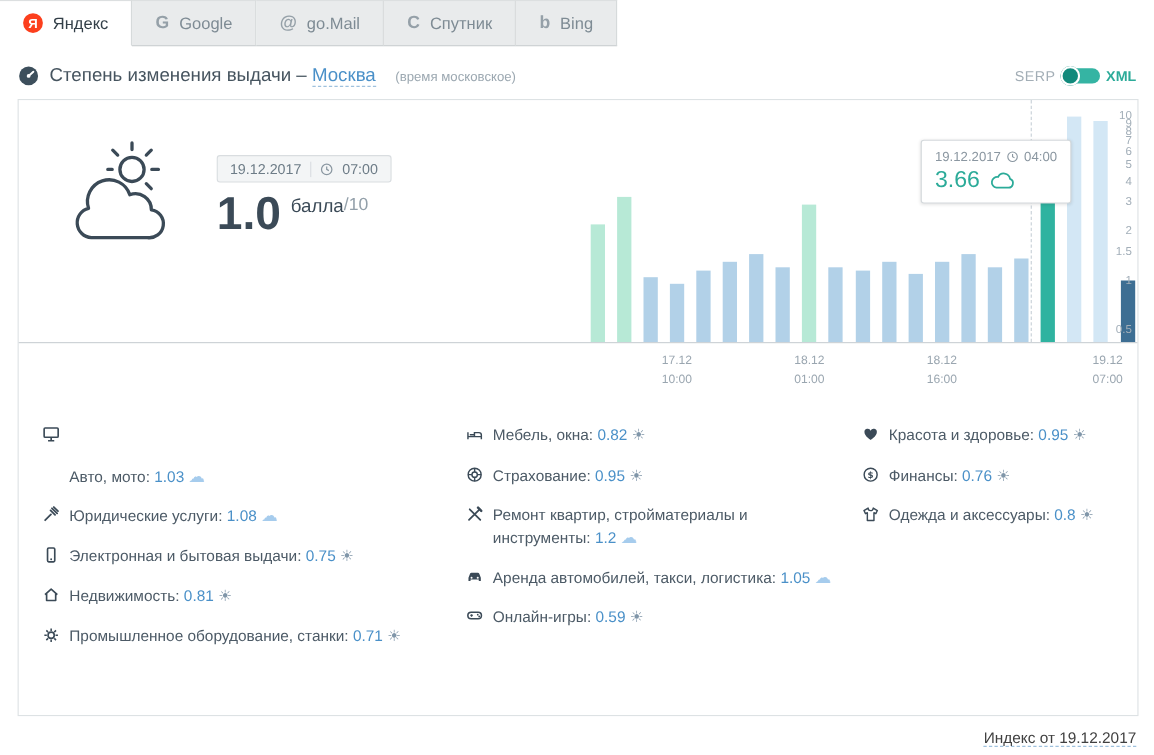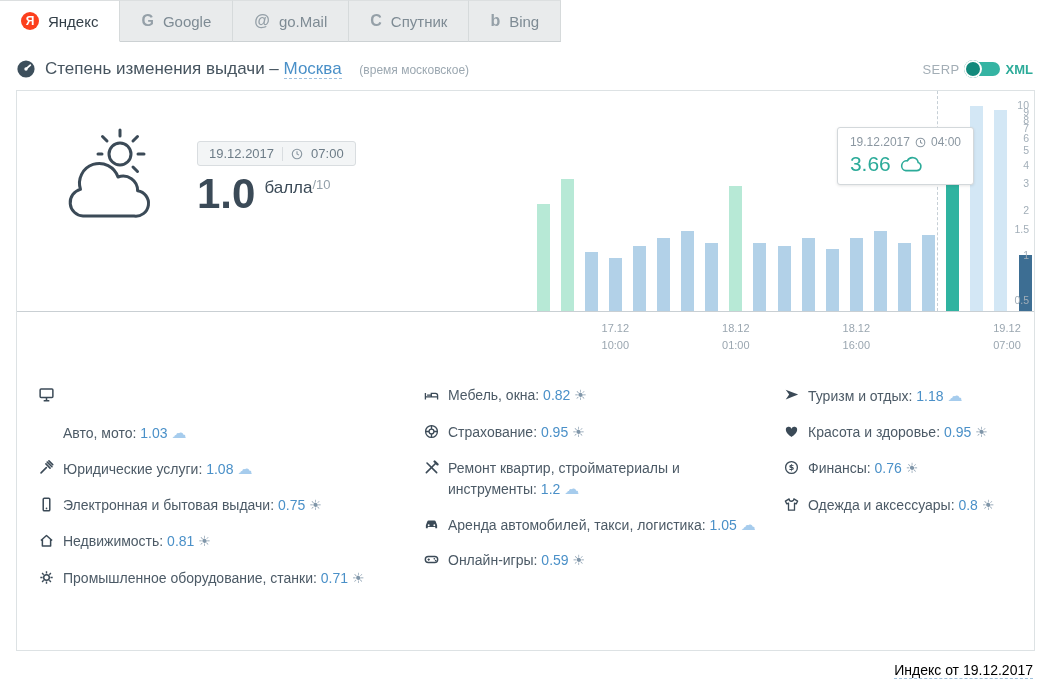--- a/index.html
+++ b/index.html
@@ -38,40 +38,40 @@
   .wx-hero{position:absolute;left:40px;top:36px;color:#3b4a57;}
   .cur-badge{position:absolute;left:180px;top:50px;display:inline-flex;align-items:center;gap:8px;
     background:#f3f5f6;border:1px solid #d9dde0;border-radius:3px;padding:4px 11px;
     font-size:13px;color:#6d7c87;}
   .badge-div{width:1px;height:14px;background:#d9dde0;}
   .clock{color:#8a97a1;display:inline-flex;}
   .cur-score{position:absolute;left:180px;top:84px;display:flex;gap:9px;color:#3b4a57;}
   .cur-num{font-size:42px;font-weight:bold;line-height:.9;}
   .cur-unit-wrap{display:flex;flex-direction:row;margin-top:3px;line-height:1.15;}
   .cur-unit{font-size:17px;}
-  .cur-max{font-size:13px;color:#93a0aa;}
+  .cur-max{font-size:16px;color:#93a0aa;}
   .tooltip{position:absolute;right:60px;top:36px;background:#fff;border:1px solid #d3d8db;
     border-radius:3px;box-shadow:0 1px 3px rgba(0,0,0,.10);padding:7px 12px 8px;min-width:108px;z-index:5;}
   .tt-head{font-size:12px;color:#8b97a1;display:flex;align-items:center;gap:5px;}
   .tt-val{display:flex;align-items:center;gap:8px;margin-top:3px;font-size:21px;color:#2cab99;font-weight:normal;}
   
   .xaxis{position:relative;height:48px;}
   .xtick{position:absolute;top:8px;transform:translateX(-50%);text-align:left;
     font-size:11px;color:#9aa6b0;line-height:1.5;}
   
   .categories{display:grid;grid-template-columns:385px 360px 1fr;padding:26px 8px 44px 22px;}
   .cat-item{display:flex;margin-bottom:15px;font-size:14px;line-height:1.4;padding-right:26px;}
   .cat-icon{flex:0 0 24px;color:#3b4a57;padding-top:1px;}
   .cat-value{color:#4a90c8;text-decoration:none;cursor:pointer;}
   .wx{font-family:"DejaVu Sans",sans-serif;margin-left:4px;}
   .wx--cloud{color:#a6cced;font-size:15px;}
   .wx--sun{color:#8096a9;font-size:14px;}
   
   .footer{display:flex;justify-content:flex-end;padding:11px 16px 0 0;}
-  .footer a{color:#000000;font-size:14px;text-decoration:none;border-bottom:1px dashed #9fc1dd;cursor:pointer;}
+  .footer a{color:#404040;font-size:14px;text-decoration:none;border-bottom:1px dashed #9fc1dd;cursor:pointer;}
 </style>
 </head>
 <body>
 
 <div>
 
   <div class="tabs" id="tabs">
       <div class="tab tab--active">
         <span class="ticon ticon-ya">Я</span>
         <span class="tab-label">Яндекс</span>
@@ -295,27 +295,20 @@
                 <path d="M5 6.8v2.4M3.8 8h2.4" stroke="currentColor" stroke-width="1.3"></path>
                 <circle cx="11" cy="7.3" r="0.85" fill="currentColor"></circle>
                 <circle cx="12.4" cy="9" r="0.85" fill="currentColor"></circle>
               </svg></span>
             <span class="cat-text"><span class="cat-label">Онлайн-игры: </span><a class="cat-value">0.59</a><span class="wx wx--sun">☀</span></span>
           </div>
         </div>
         <div class="cat-col">
           <div class="cat-item">
             <span class="cat-icon"><svg viewBox="0 0 16 16" width="15" height="15">
-                <path d="M15 8L1.8 2.8l3.7 5.2-3.7 5.2z" fill="currentColor"></path>
-                <path d="M5.5 8H14" stroke="currentColor" stroke-width="1.2"></path>
-              </svg></span>
-            <span class="cat-text"><span class="cat-label">Туризм и отдых: </span><a class="cat-value">1.18</a><span class="wx wx--cloud">☁</span></span>
-          </div>
-          <div class="cat-item">
-            <span class="cat-icon"><svg viewBox="0 0 16 16" width="15" height="15">
                 <path d="M8 13.8S2 10.2 2 6.4A3.1 3.1 0 0 1 8 5a3.1 3.1 0 0 1 6 1.4c0 3.8-6 7.4-6 7.4z" fill="currentColor"></path>
               </svg></span>
             <span class="cat-text"><span class="cat-label">Красота и здоровье: </span><a class="cat-value">0.95</a><span class="wx wx--sun">☀</span></span>
           </div>
           <div class="cat-item">
             <span class="cat-icon"><svg viewBox="0 0 16 16" width="15" height="15">
                 <circle cx="8" cy="8" r="6.3" fill="none" stroke="currentColor" stroke-width="1.4"></circle>
                 <text x="8" y="11" font-size="8.5" text-anchor="middle" fill="currentColor" font-weight="bold" font-family="DejaVu Sans, sans-serif">$</text>
               </svg></span>
             <span class="cat-text"><span class="cat-label">Финансы: </span><a class="cat-value">0.76</a><span class="wx wx--sun">☀</span></span>

